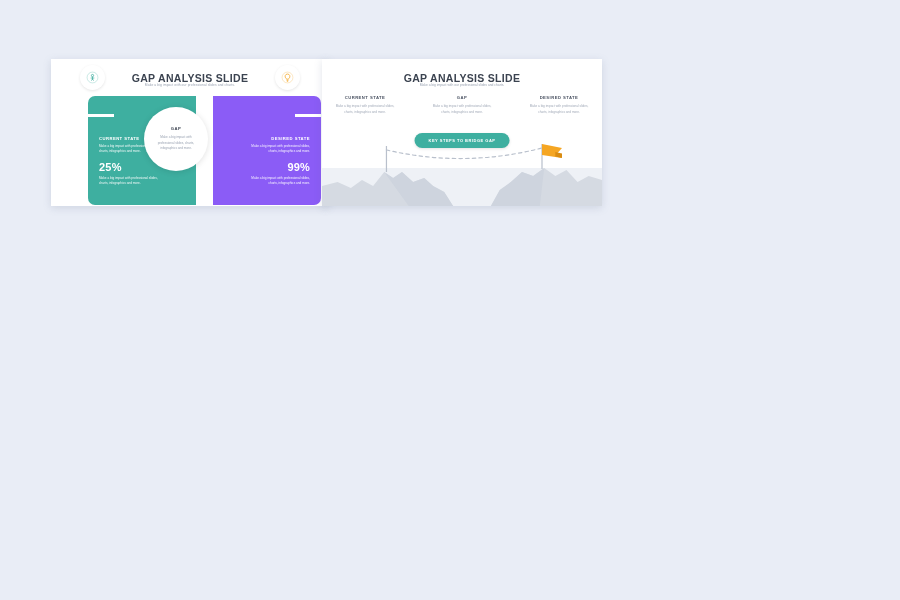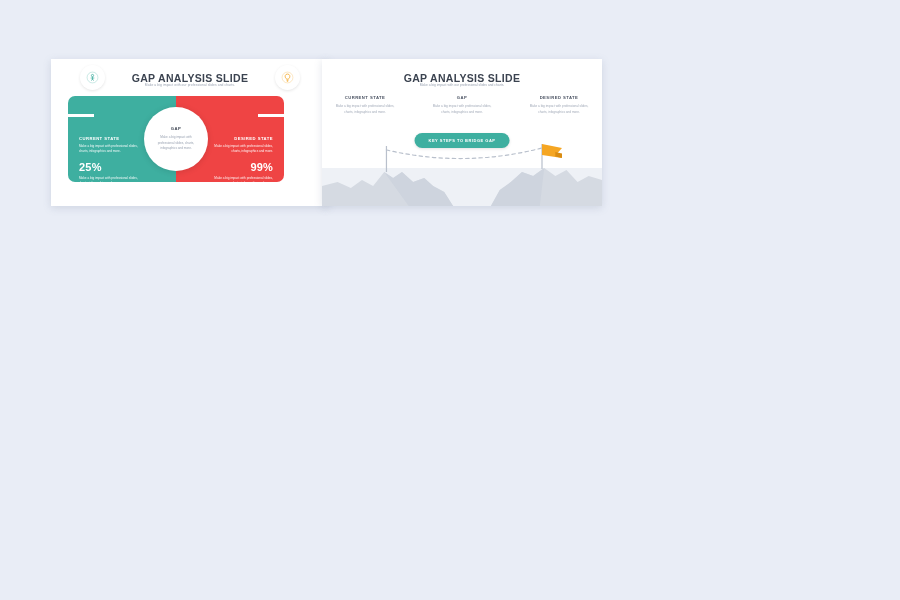--- a/index.html
+++ b/index.html
@@ -49,32 +49,33 @@
     top: 24px;
     text-align: center;
     font-size: 3.3px;
     color: #9aa3b2;
     letter-spacing: 0.1px;
   }
 
   .panel {
     position: absolute;
     top: 37px;
-    height: 86px;
+    height: 109px;
+    margin-left: 20px;
   }
   .panel-left {
     left: 17px;
     width: 108px;
     background: #3eafa0;
     border-radius: 7px 0 0 7px;
   }
   .panel-right {
-    left: 125px;
+    left: 142px;
     width: 108px;
-    background: #ef4444;
+    background: #8b5cf6;
     border-radius: 0 7px 7px 0;
   }
 
   .panel-notch {
     position: absolute;
     top: 18px;
     width: 26px;
     height: 3px;
     background: #ffffff;
   }

